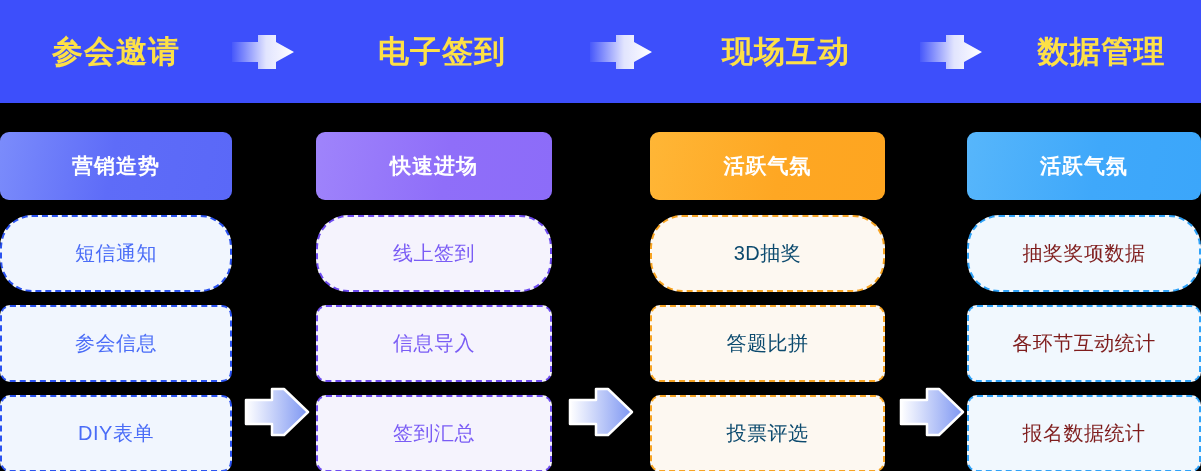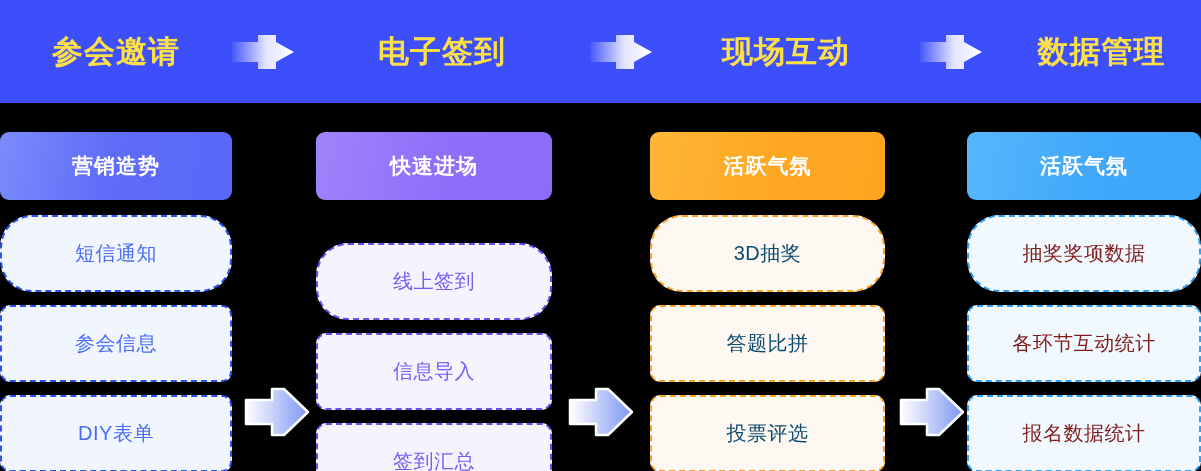--- a/index.html
+++ b/index.html
@@ -99,21 +99,20 @@
   }
 
   
   .t-purple .col-head {
     background: linear-gradient(100deg, #9f84fb 0%, #8f6ef9 55%, #8c6cf9 100%);
   }
   .t-purple .col-card {
     background: #f5f3fd;
     border-color: #6e4cf0;
     color: #7a5cf5;
-    margin-top: 28px;
   }
 
   
   .t-orange .col-head {
     background: linear-gradient(100deg, #ffb636 0%, #fea723 55%, #fea520 100%);
   }
   .t-orange .col-card {
     background: #fdf8f1;
     border-color: #f7a423;
     color: #0c4a6e;

